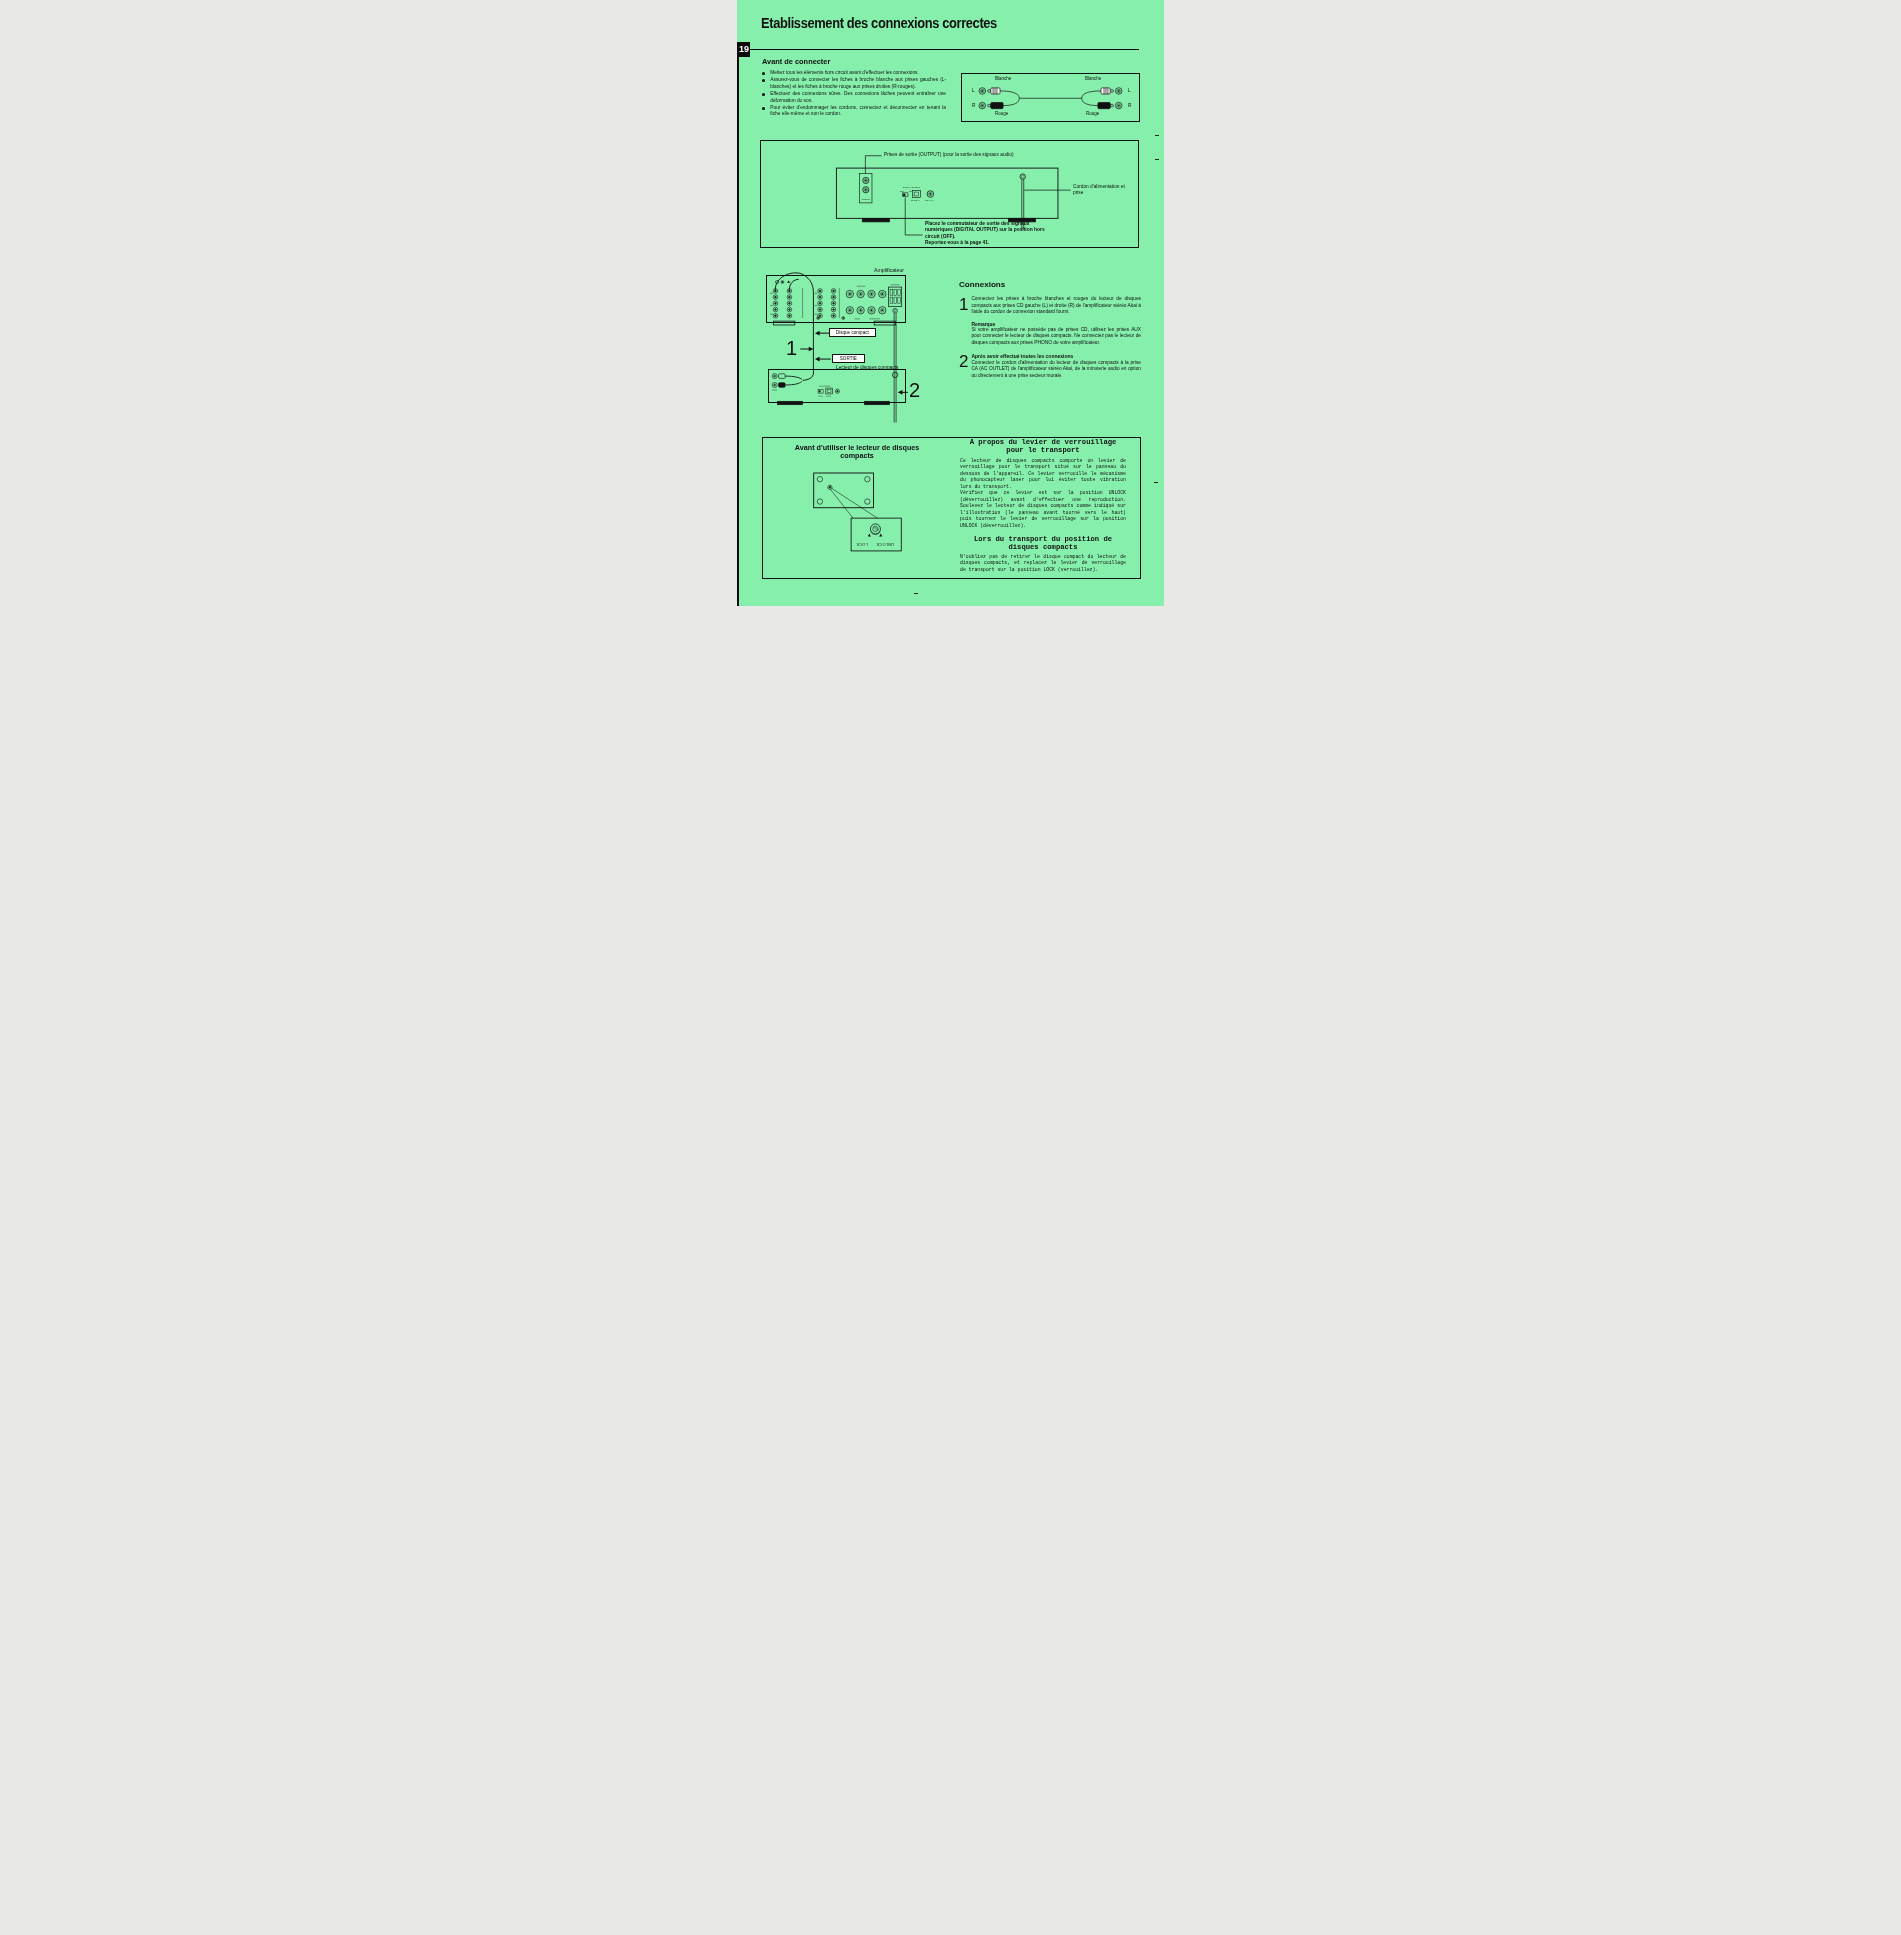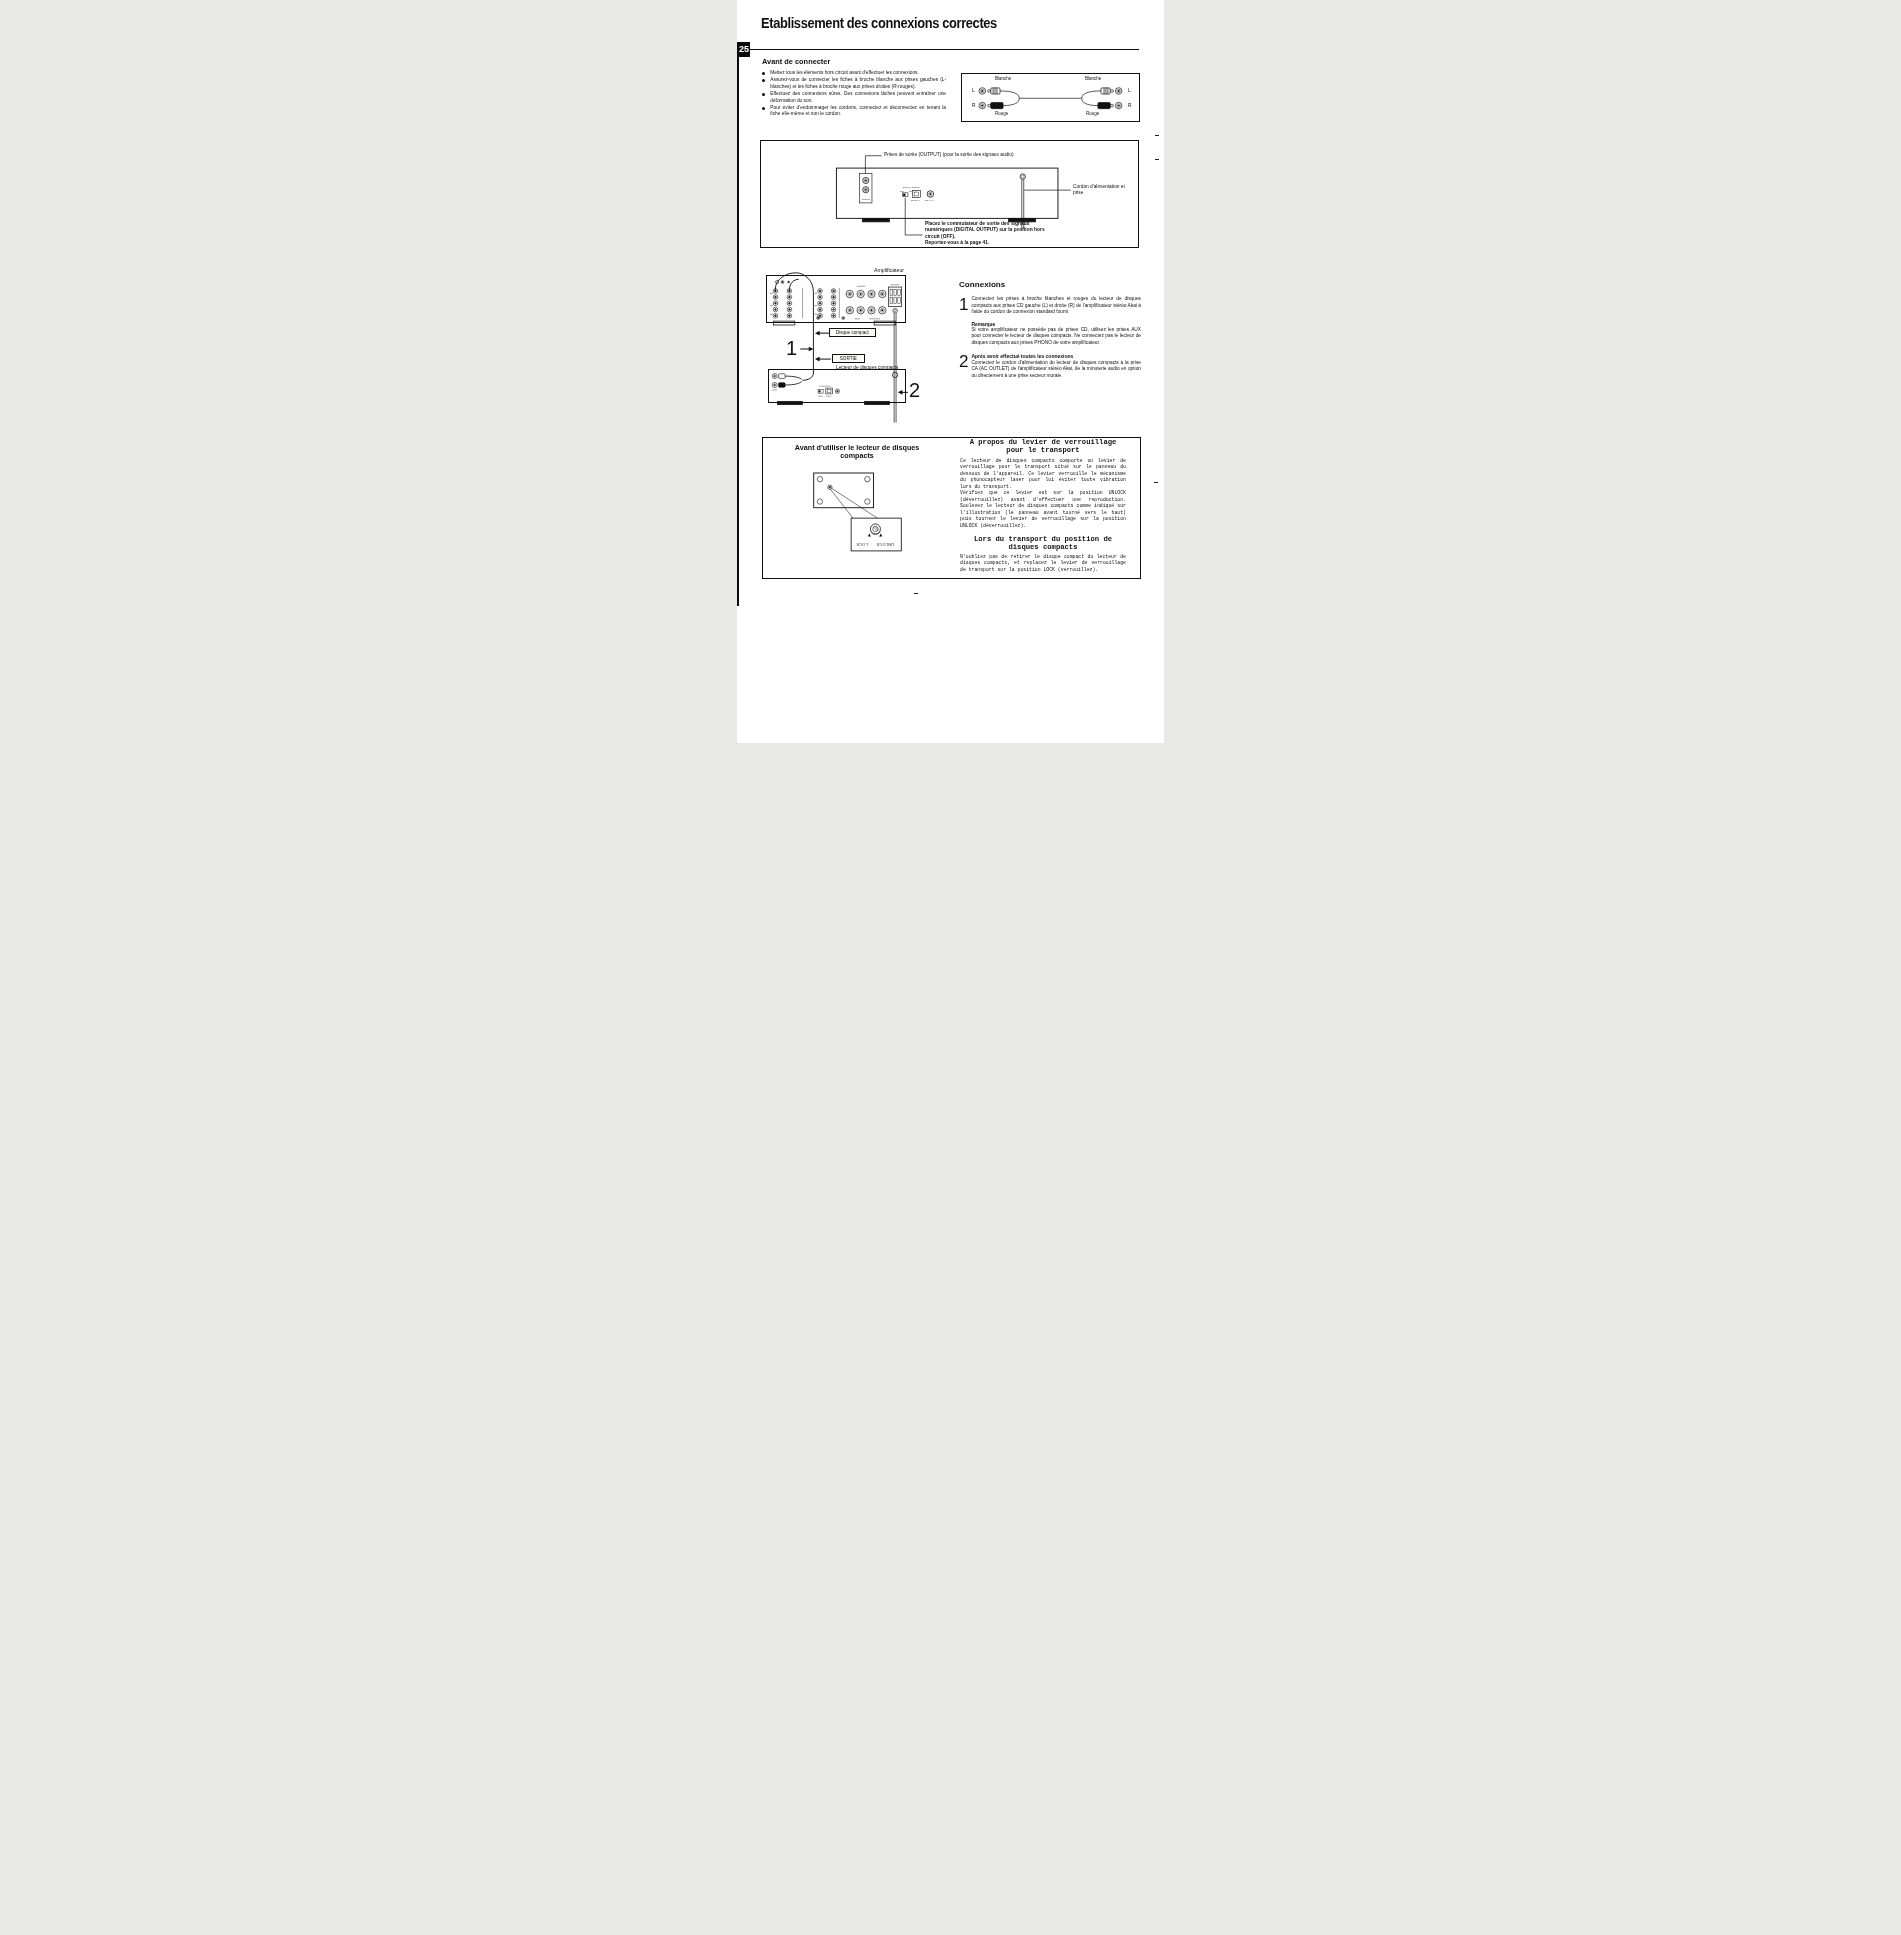--- a/index.html
+++ b/index.html
@@ -1,16 +1,16 @@
 <!DOCTYPE html>
 <html style="font-size:6.2px"><head>
 <meta charset="utf-8">
 <style>
   html,body{margin:0;padding:0;background:#e8e8e6;}
-  .page{position:relative;width:427px;height:743px;margin:0 auto;background:#ffffff;color:#111;
+  .page{position:relative;width:427px;height:606px;margin:0 auto;background:#86efac;color:#111;
         font-family:"Liberation Sans", sans-serif;overflow:hidden;}
   .abs{position:absolute;}
   .title{font-weight:700;font-size:14.3px;letter-spacing:-0.4px;transform:scaleX(.9);transform-origin:left top;white-space:nowrap;}
   .badge{background:#0a0a0a;color:#fff;font-weight:700;font-size:9px;text-align:center;line-height:14.7px;}
   .rule{background:#0a0a0a;}
   .h-section{font-weight:700;font-size:7.4px;text-align:center;}
   .h-sub{font-weight:700;font-size:7.2px;line-height:1.15;text-align:center;}
   .body-txt{font-size:4.8px;line-height:1.36;text-align:justify;}
   .bullet-list{list-style:none;margin:0;padding:0;}
   .bullet-list li{display:flex;margin-bottom:0.8px;}
@@ -32,21 +32,21 @@
 
 <div class="page">
 
   <div class="abs rule" style="left:0;top:42px;width:1.9px;height:564px;"></div>
   <div class="abs scan-dash" style="left:418px;top:135px;width:4.3px;height:1.2px;"></div>
   <div class="abs scan-dash" style="left:418px;top:159px;width:4.3px;height:1.2px;"></div>
   <div class="abs scan-dash" style="left:417px;top:482px;width:4.3px;height:1.2px;"></div>
   <div class="abs scan-dash" style="left:177px;top:593px;width:3.5px;height:0.8px;"></div>
 
   <h1 class="abs title" style="left:24px;top:14.7px;margin:0;">Etablissement des connexions correctes</h1>
-  <div class="abs badge" style="left:0.8px;top:42px;width:12.4px;height:14.7px;">25</div>
+  <div class="abs badge" style="left:0.8px;top:42px;width:12.4px;height:14.7px;">19</div>
   <div class="abs rule" style="left:13px;top:49px;width:389px;height:1px;"></div>
 
   <div class="abs h-section" style="left:25px;top:57px;">Avant de connecter</div>
   <ul class="abs bullet-list" style="left:24px;top:70px;width:185px;">
     <li>
         <span class="bullet-dot"></span>
         <span class="body-txt">Mettez tous les éléments hors circuit avant d'effectuer les connexions.</span>
       </li>
     <li>
         <span class="bullet-dot"></span>

